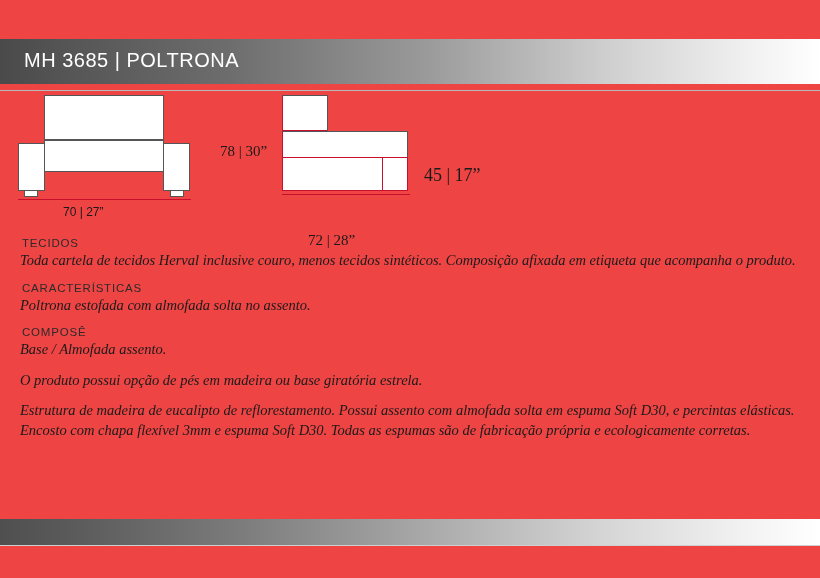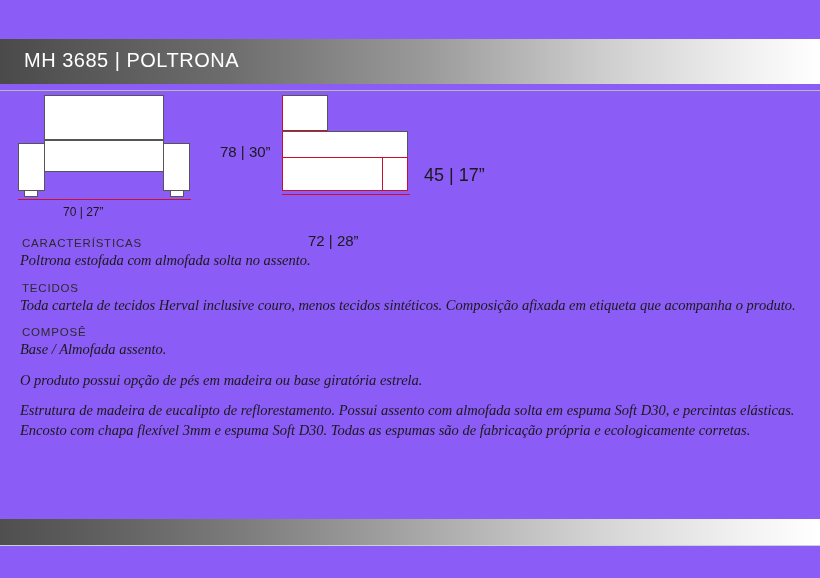--- a/index.html
+++ b/index.html
@@ -5,21 +5,21 @@
   * { box-sizing: border-box; }
   html, body {
     margin: 0; padding: 0;
     width: 820px; height: 578px;
     background: #ffffff;
     font-family: "Liberation Sans", sans-serif;
   }
   .page {
     position: relative;
     width: 820px; height: 578px;
-    background: #8b5cf6;
+    background: #ef4444;
     overflow: hidden;
   }
 
   
   .header-band {
     position: absolute;
     left: 0; top: 39px;
     width: 820px; height: 45px;
     background: linear-gradient(to right, #4a4a4a 0%, #555555 8%, #6d6d6d 28%, #9a9a9a 52%, #cfcfcf 74%, #f2f2f2 92%, #ffffff 100%);
   }
@@ -83,21 +83,21 @@
     width: 173px; height: 0;
     border-top: 1px solid #c8102e;
   }
   .fv-dim-label {
     position: absolute; left: 45px; top: 110px;
     font-size: 12px; color: #1a1a1a;
     white-space: nowrap;
   }
 
   
-  .side-view { position: absolute; left: 278px; top: 5px; width: 300px; height: 110px; }
+  .side-view { position: absolute; left: 278px; top: 5px; width: 300px; height: 110px; font-family: Liberation Serif, serif; }
   .sv-back {
     position: absolute; left: 4px; top: 0px;
     width: 46px; height: 36px;
     border: 1px solid #c8102e; background: #fff;
   }
   .sv-body {
     position: absolute; left: 4px; top: 36px;
     width: 126px; height: 60px;
     border: 1px solid #c8102e; background: #fff;
   }
@@ -210,30 +210,30 @@
       <div class="sv-arm-label">45 | 17”</div>
       <div class="sv-dimline"></div>
       <div class="sv-dim-label">72 | 28”</div>
     </div>
 
   </div>
 
   <div class="specs">
 
     <div class="spec-block">
+      <div class="spec-title">TECIDOS</div>
+      <div class="spec-text">Toda cartela de tecidos Herval inclusive couro, menos tecidos sintéticos. Composição afixada em etiqueta que acompanha o produto.</div>
+    </div>
+
+    <div class="spec-block">
       <div class="spec-title">CARACTERÍSTICAS</div>
       <div class="spec-text">Poltrona estofada com almofada solta no assento.</div>
     </div>
 
     <div class="spec-block">
-      <div class="spec-title">TECIDOS</div>
-      <div class="spec-text">Toda cartela de tecidos Herval inclusive couro, menos tecidos sintéticos. Composição afixada em etiqueta que acompanha o produto.</div>
-    </div>
-
-    <div class="spec-block">
       <div class="spec-title">COMPOSÊ</div>
       <div class="spec-text">Base / Almofada assento.</div>
     </div>
 
     <div class="spec-block">
       <div class="spec-text">O produto possui opção de pés em madeira ou base giratória estrela.</div>
     </div>
 
     <div class="spec-block">
       <div class="spec-text">Estrutura de madeira de eucalipto de reflorestamento. Possui assento com almofada solta em espuma Soft D30, e percintas elásticas. Encosto com chapa flexível 3mm e espuma Soft D30. Todas as espumas são de fabricação própria e ecologicamente corretas.</div>

